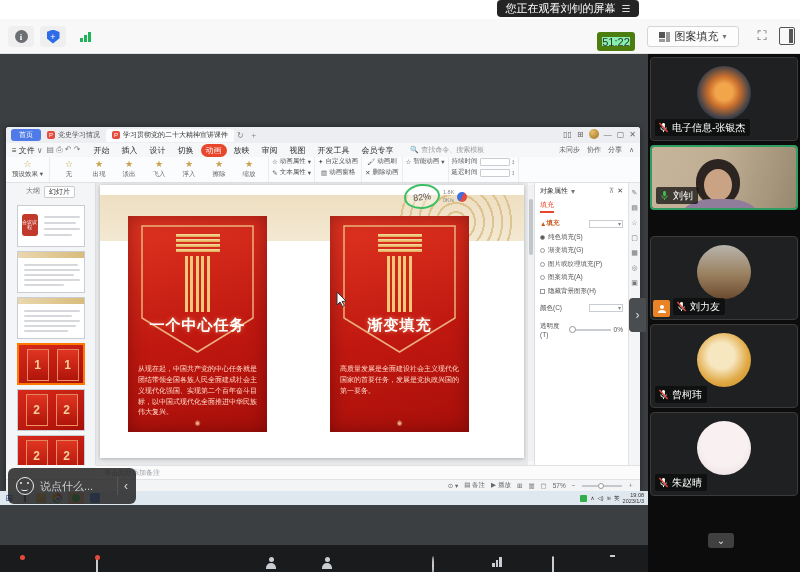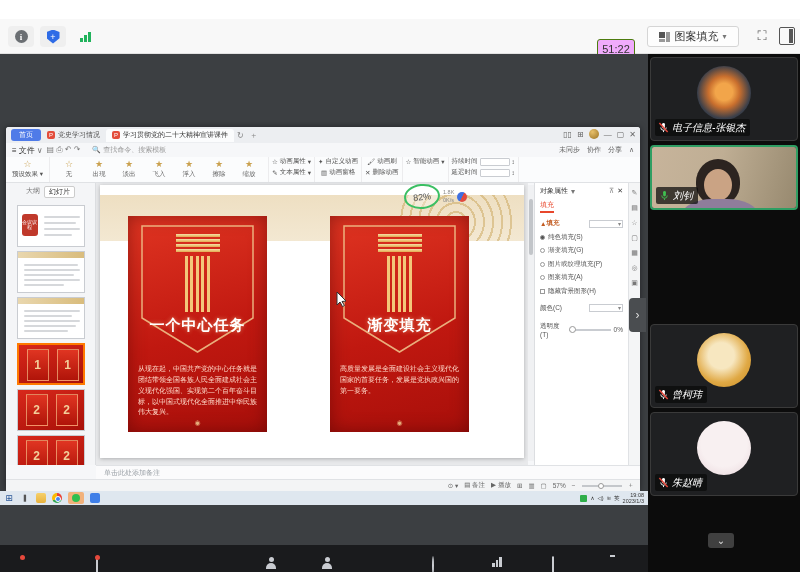--- a/index.html
+++ b/index.html
@@ -17,22 +17,22 @@
   .hbtn{position:absolute;top:7px;height:21px;border-radius:4px;display:flex;align-items:center;justify-content:center;background:#efefef;}
   .ico-info{left:8px;width:26px;}
   .ico-info .dot{width:13px;height:13px;border-radius:50%;background:#6b6f73;color:#fff;font-size:9px;font-weight:bold;
     display:flex;align-items:center;justify-content:center;font-family:"Liberation Serif",serif;}
   .ico-shield{left:40px;width:26px;}
   .shield{width:13px;height:14px;background:#2e6be6;clip-path:polygon(50% 0,100% 18%,100% 62%,50% 100%,0 62%,0 18%);
     color:#fff;font-size:9px;display:flex;align-items:center;justify-content:center;}
   .ico-signal{left:72px;width:26px;background:transparent;}
   .bars{display:flex;align-items:flex-end;gap:1px;}
   .bars i{display:block;width:3px;background:#21b35c;}
-  .timer{position:absolute;left:597px;top:20px;width:38px;height:19px;border:1px solid #4d7c0f;border-radius:3px;
-    background:#f0abfc;font-size:11px;color:#333;display:flex;align-items:center;justify-content:center;}
+  .timer{position:absolute;left:597px;top:13px;width:38px;height:19px;border:5px solid #4d7c0f;border-radius:3px;
+    background:#86efac;font-size:11px;color:#333;display:flex;align-items:center;justify-content:center;}
   .viewbtn{position:absolute;left:647px;top:7px;width:92px;height:21px;border:1px solid #d5d5d5;border-radius:3px;background:#fdfdfd;
     display:flex;align-items:center;justify-content:center;gap:4px;font-size:11px;color:#333;}
   .viewbtn .grid{width:11px;height:10px;background:
     linear-gradient(#555,#555) 0 0/6px 6px no-repeat,
     linear-gradient(#999,#999) 7px 0/4px 10px no-repeat,
     linear-gradient(#999,#999) 0 7px/6px 3px no-repeat;}
   .caret{font-size:8px;color:#777;}
   .fsbtn{position:absolute;left:753px;top:8px;width:18px;height:18px;color:#555;font-size:13px;
     display:flex;align-items:center;justify-content:center;}
   .layoutbtn{position:absolute;left:779px;top:8px;width:16px;height:18px;border:1.5px solid #555;border-radius:2px;}
@@ -182,21 +182,21 @@
   .person-sh:after{content:"";position:absolute;left:0;top:6px;width:10px;height:6px;border-radius:5px 5px 0 0;background:#c9ccd1;}
   .white-sh{width:40px;height:12px;background:#f1f1f1;border-radius:3px;}
   .circ-sh{width:11px;height:11px;border:1.5px solid #c9ccd1;border-radius:50%;}
   .sig-sh{display:flex;align-items:flex-end;gap:1px;}
   .sig-sh i{display:block;width:2.5px;background:#c9ccd1;}
   .box-sh{width:13px;height:11px;border:1.5px solid #c9ccd1;border-radius:1px;}
   .case-sh{width:13px;height:9px;background:#c9ccd1;border-radius:2px;margin-top:2px;position:relative;}
   .case-sh:before{content:"";position:absolute;left:4px;top:-2px;width:5px;height:2px;background:#c9ccd1;}
 
   
-  .sidebar{position:absolute;left:648px;top:54px;width:152px;height:518px;background:#0c0c0c;font-style:italic;}
+  .sidebar{position:absolute;left:648px;top:54px;width:152px;height:518px;background:#0c0c0c;}
   .tile{position:absolute;left:2px;width:148px;height:84px;background:#1f2022;border:1px solid #3a3a3a;border-radius:4px;overflow:hidden;}
   .tile.speaking{border:2px solid #2f9e63;}
   .av{position:absolute;left:50%;top:8px;transform:translateX(-50%);width:54px;height:54px;border-radius:50%;}
   .av.city{background:radial-gradient(circle at 50% 48%,#f2a54a 0 22%,#c96f2e 40%,#3a3f4a 68%,#20242c 100%);}
   .av.tree{background:linear-gradient(180deg,#b8b4ac,#9a805f 55%,#6b4a2f);}
   .av.dog{background:radial-gradient(circle at 45% 42%,#f7e7c0 0 30%,#e0a945 62%,#c4871f);}
   .av.couple{background:radial-gradient(circle at 50% 42%,#f8f0f1 0 55%,#e8d5da);}
   .av.ball{background:linear-gradient(180deg,#e8c93f,#caa928 58%,#2e3a22);}
   .vid{position:absolute;inset:0;background:linear-gradient(105deg,#c7b49b,#bfae94 45%,#97896f);}
   .vid .hair{position:absolute;left:44px;top:12px;width:44px;height:46px;border-radius:50% 50% 45% 45%;background:#2c2420;}
@@ -207,20 +207,24 @@
   .hostbadge{position:absolute;left:2px;bottom:2px;width:17px;height:17px;background:#e98326;border-radius:2px;display:flex;align-items:center;justify-content:center;}
   .namepill.shifted{left:22px;}
   .collapse{position:absolute;left:60px;top:479px;width:26px;height:15px;background:rgba(70,70,70,.9);border-radius:3px;
     color:#ddd;display:flex;align-items:center;justify-content:center;font-size:10px;z-index:10;}
 </style>
 </head>
 <body>
 
 <div class="stage">
 
+  <div class="watch-pill">
+    <span>您正在观看刘钊的屏幕</span>
+    <span class="menu-glyph">☰</span>
+  </div>
 
   <div class="mtg-header">
     <div class="hbtn ico-info">
         <span class="dot">i</span>
       </div>
     <div class="hbtn ico-shield">
         <span class="shield">+</span>
       </div>
     <div class="hbtn ico-signal">
       <span class="bars">
@@ -263,20 +267,32 @@
           <span class="avatar-dot"></span>
           <span>—</span>
           <span>▢</span>
           <span>✕</span>
         </div>
       </div>
 
       <div class="menurow">
         <span class="filebtn">≡ <span>文件</span> <span class="caret">∨</span></span>
         <span class="qicons">▤ ⎙ ↶ ↷</span>
+        <span class="rtabs">
+          <span class="rtab">开始</span>
+          <span class="rtab">插入</span>
+          <span class="rtab">设计</span>
+          <span class="rtab">切换</span>
+          <span class="rtab active">动画</span>
+          <span class="rtab">放映</span>
+          <span class="rtab">审阅</span>
+          <span class="rtab">视图</span>
+          <span class="rtab">开发工具</span>
+          <span class="rtab">会员专享</span>
+        </span>
         <span class="searchbox">🔍<span>查找命令、搜索模板</span></span>
         <span class="acct">
           <span>未同步</span>
           <span>协作</span>
           <span>分享</span>
           <span>∧</span>
         </span>
       </div>
 
       <div class="ribbon">
@@ -528,20 +544,26 @@
         <span>英</span>
         <span class="clock">
           <span>19:08</span><br><span>2023/1/3</span>
         </span>
       </span>
     </div>
   </div>
 
   <div class="expandtab">›</div>
 
+  <div class="chat">
+    <span class="smiley"></span>
+    <span class="chat-input">说点什么...</span>
+    <span class="chat-div"></span>
+    <span class="chat-col">‹</span>
+  </div>
 
   <div class="meetbar">
     <span class="mb" style="left:22px"><span class="mic-sh"><span class="reddot"></span></span></span>
     <span class="mb" style="left:96px"><span class="mon-sh"><span class="reddot"></span></span></span>
     <span class="mb" style="left:202px"><span class="green-sh"></span></span>
     <span class="mb" style="left:266px"><span class="person-sh"></span></span>
     <span class="mb" style="left:322px"><span class="person-sh"></span></span>
     <span class="mb" style="left:360px"><span class="white-sh"></span></span>
     <span class="mb" style="left:432px"><span class="circ-sh"></span></span>
     <span class="mb" style="left:492px">
@@ -579,20 +601,38 @@
       <span class="namepill">
         <svg width="11" height="11" viewBox="0 0 12 12">
           <rect x="4.5" y="1" width="3" height="6" rx="1.5" fill="#3fbf4f"></rect>
           <path d="M3 6a3 3 0 0 0 6 0" stroke="#3fbf4f" fill="none"></path>
           <line x1="6" y1="9.2" x2="6" y2="11" stroke="#3fbf4f"></line>
         </svg>
         <span>刘钊</span>
       </span>
     </div>
 
+    <div class="tile" style="top:182px">
+      <span class="av tree"></span>
+      <span class="hostbadge">
+        <svg width="10" height="10" viewBox="0 0 10 10">
+            <circle cx="5" cy="3" r="2" fill="#fff"></circle>
+            <path d="M1 9a4 3 0 0 1 8 0z" fill="#fff"></path>
+          </svg>
+      </span>
+      <span class="namepill shifted">
+        <svg width="11" height="11" viewBox="0 0 12 12">
+          <rect x="4.5" y="1" width="3" height="6" rx="1.5" fill="#fff"></rect>
+          <path d="M3 6a3 3 0 0 0 6 0" stroke="#fff" fill="none"></path>
+          <line x1="6" y1="9.2" x2="6" y2="11" stroke="#fff"></line>
+          <line x1="1.5" y1="1" x2="10.5" y2="11" stroke="#e6493c" stroke-width="1.6"></line>
+        </svg>
+        <span>刘力友</span>
+      </span>
+    </div>
 
     <div class="tile" style="top:358px">
       <span class="av couple"></span>
       <span class="namepill">
         <svg width="11" height="11" viewBox="0 0 12 12">
           <rect x="4.5" y="1" width="3" height="6" rx="1.5" fill="#fff"></rect>
           <path d="M3 6a3 3 0 0 0 6 0" stroke="#fff" fill="none"></path>
           <line x1="6" y1="9.2" x2="6" y2="11" stroke="#fff"></line>
           <line x1="1.5" y1="1" x2="10.5" y2="11" stroke="#e6493c" stroke-width="1.6"></line>
         </svg>

